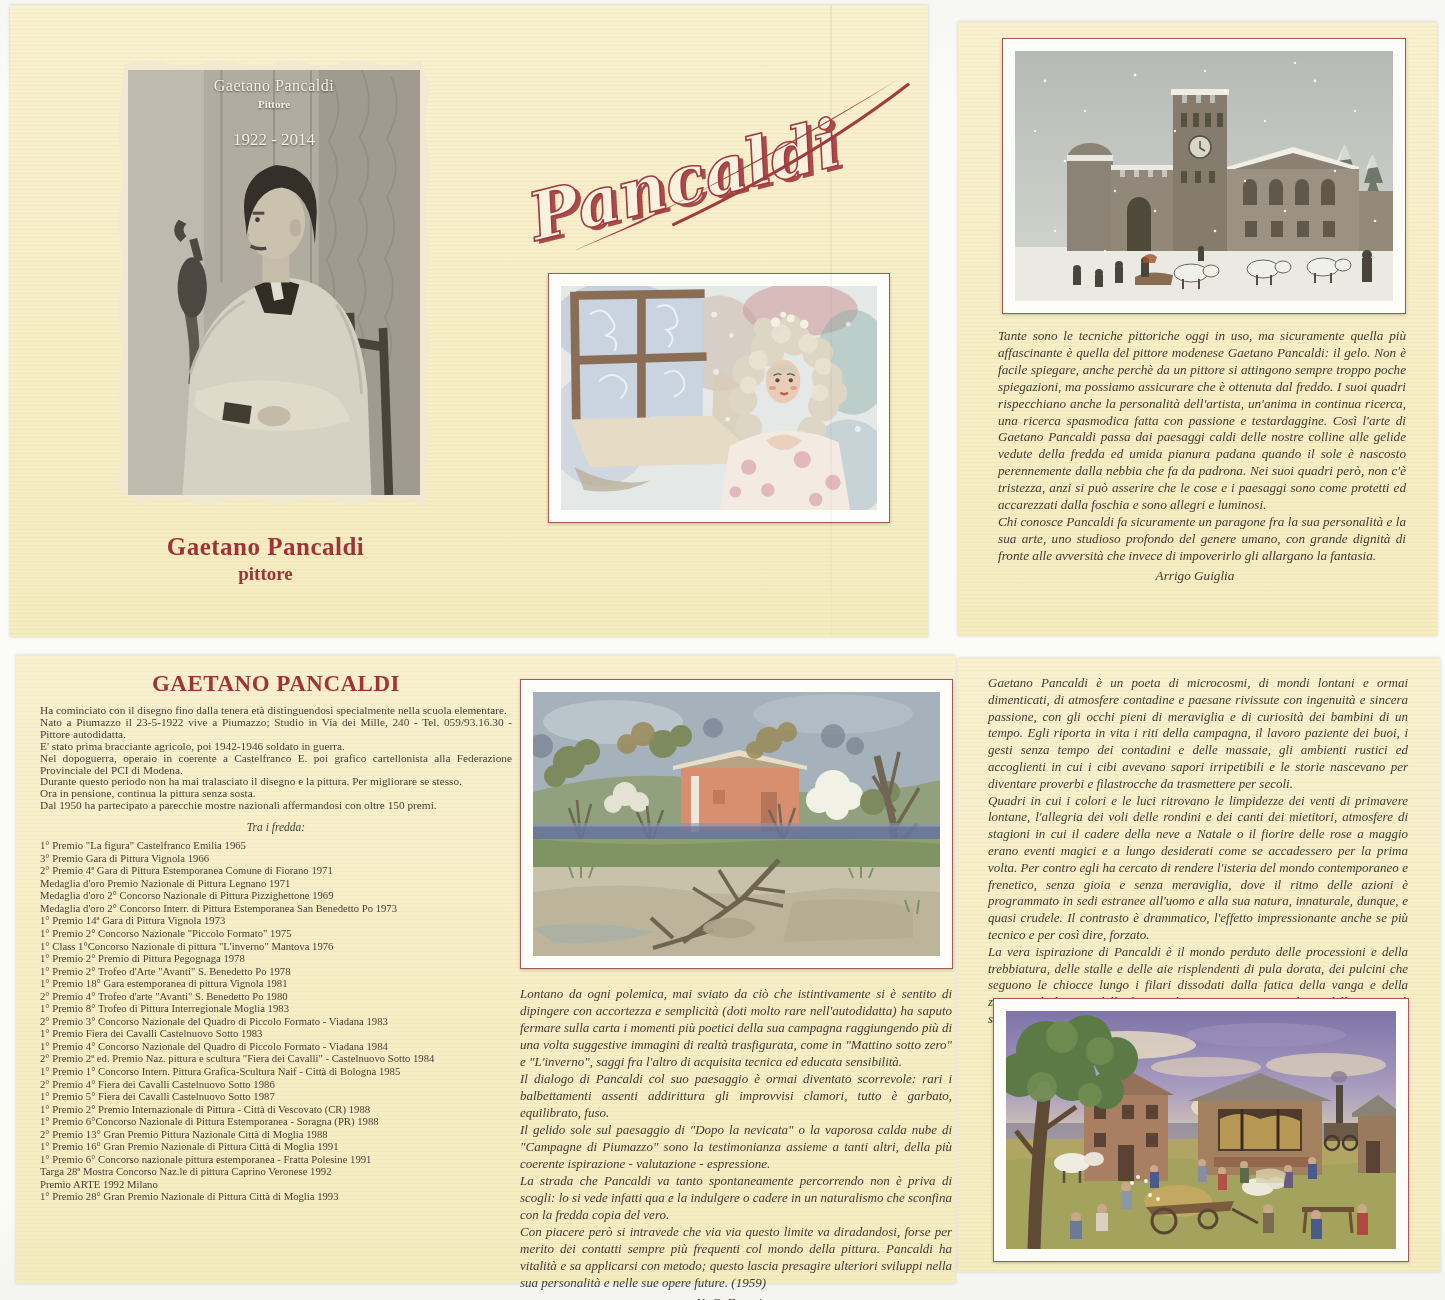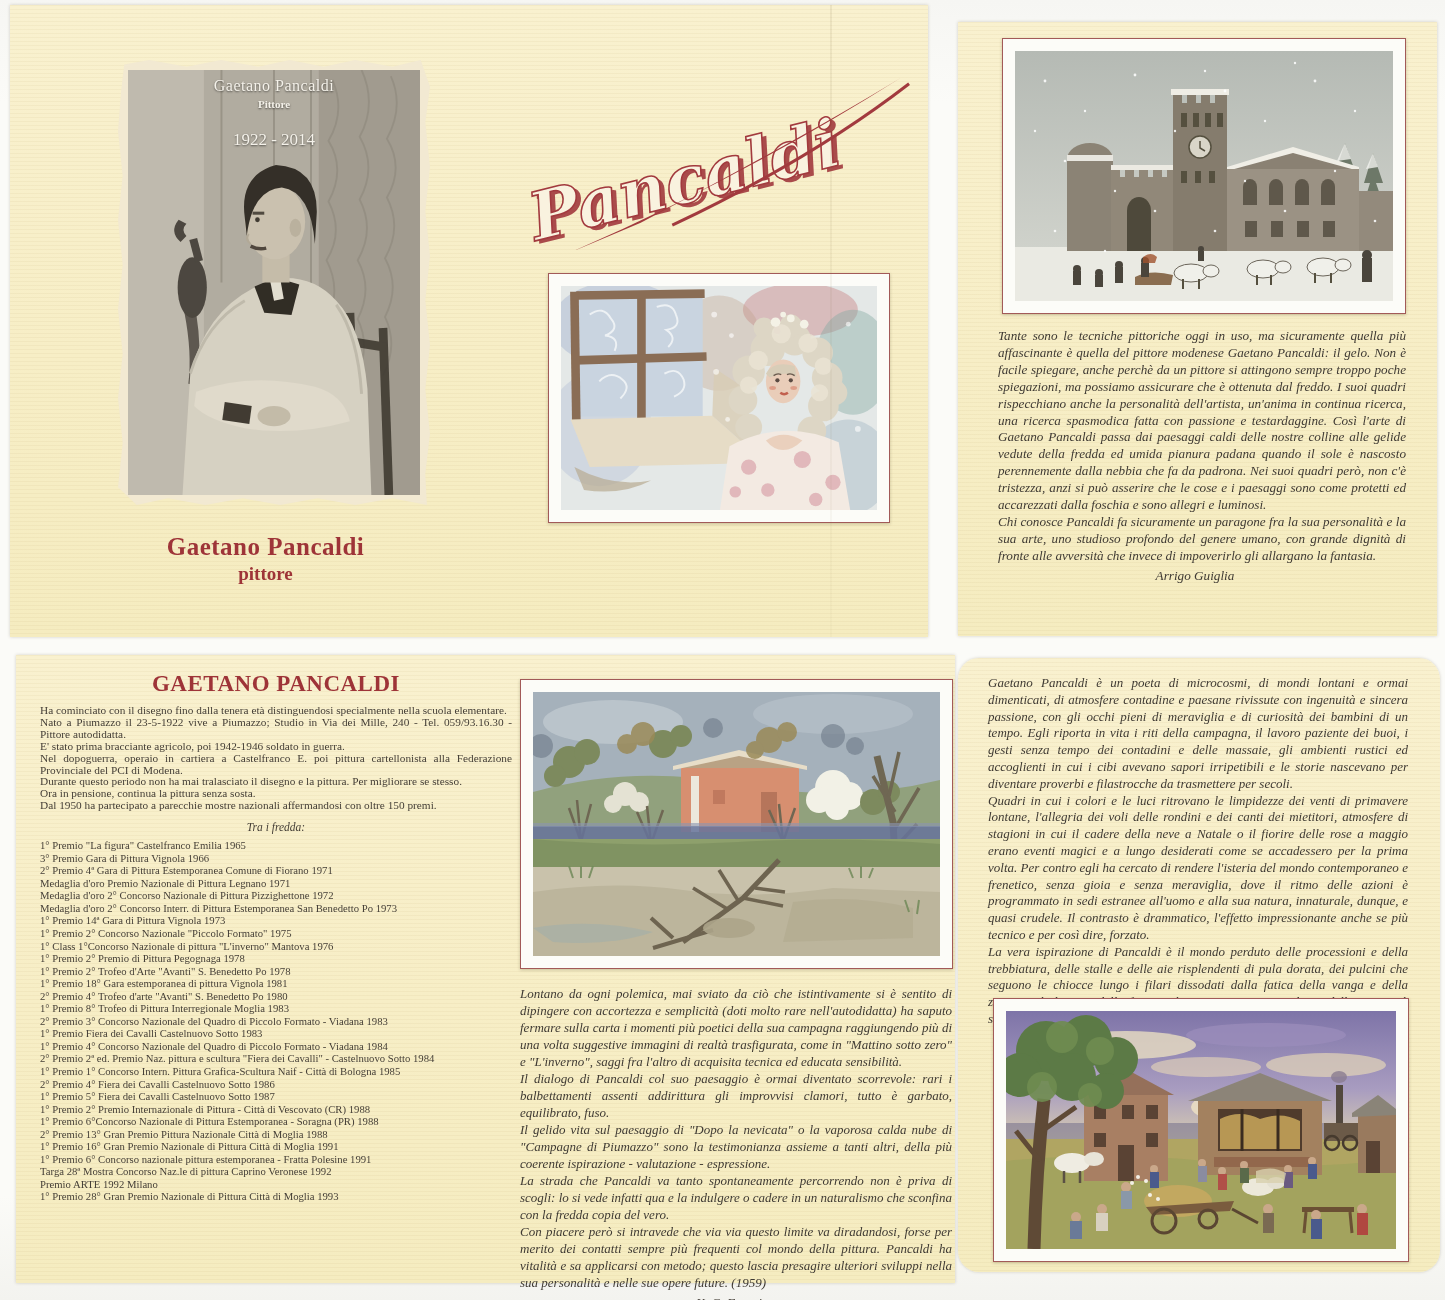--- a/index.html
+++ b/index.html
@@ -14,21 +14,21 @@
   .panel {
     position:absolute;
     background:
       repeating-linear-gradient(180deg, rgba(170,140,80,0.07) 0 1px, rgba(0,0,0,0) 1px 4px),
       linear-gradient(180deg,#f9f1cf 0%,#f7eec6 55%,#f5ecc0 100%);
     box-shadow:0 0 3px rgba(90,80,50,0.25);
   }
   .panel-tl { left:10px; top:5px; width:918px; height:632px; }
   .panel-tr { left:958px; top:22px; width:479px; height:614px; }
   .panel-bl { left:16px; top:655px; width:939px; height:628px; }
-  .panel-br { left:958px; top:658px; width:482px; height:614px;border-radius:21px; }
+  .panel-br { left:958px; top:658px; width:482px; height:614px; }
   .panel-tl::after { 
     content:""; position:absolute; left:820px; top:0; width:2px; height:100%;
     background:linear-gradient(180deg, rgba(120,100,60,0.10), rgba(120,100,60,0.03));
   }
 
   
   .photo-frame {
     position:absolute; left:108px; top:55px; width:312px; height:445px;
     background:#f2e9d2; padding:10px;
     clip-path:polygon(2% 1%,10% 0,22% 1.5%,33% 0,45% 1.5%,55% 0,66% 1.5%,76% 0,88% 1.5%,97% 0,100% 6%,98.5% 14%,100% 24%,98.5% 34%,100% 44%,98.5% 54%,100% 64%,98.5% 74%,100% 84%,98.5% 93%,99% 100%,88% 98.5%,76% 100%,64% 98.5%,52% 100%,40% 98.5%,28% 100%,16% 98.5%,6% 100%,0 96%,1.5% 86%,0 76%,1.5% 66%,0 56%,1.5% 46%,0 36%,1.5% 26%,0 16%,1% 7%);
@@ -380,32 +380,32 @@
 </div>
 
 <div class="panel panel-bl">
 
   <div class="bio-col">
     <div class="bio-title">GAETANO PANCALDI</div>
     <div class="bio-text">
         <p>Ha cominciato con il disegno fino dalla tenera età distinguendosi specialmente nella scuola elementare.</p>
         <p>Nato a Piumazzo il 23-5-1922 vive a Piumazzo; Studio in Via dei Mille, 240 - Tel. 059/93.16.30 - Pittore autodidatta.</p>
         <p>E' stato prima bracciante agricolo, poi 1942-1946 soldato in guerra.</p>
-        <p>Nel dopoguerra, operaio in cartiera a Castelfranco E. poi pittura cartellonista alla Federazione Provinciale del PCI di Modena.</p>
+        <p>Nel dopoguerra, operaio in coerente a Castelfranco E. poi grafico cartellonista alla Federazione Provinciale del PCI di Modena.</p>
         <p>Durante questo periodo non ha mai tralasciato il disegno e la pittura. Per migliorare se stesso.</p>
         <p>Ora in pensione, continua la pittura senza sosta.</p>
         <p>Dal 1950 ha partecipato a parecchie mostre nazionali affermandosi con oltre 150 premi.</p>
       </div>
     <div class="prizes-intro">Tra i fredda:</div>
     <div class="prize-list">
         <div>1° Premio "La figura" Castelfranco Emilia 1965</div>
         <div>3° Premio Gara di Pittura Vignola 1966</div>
         <div>2° Premio 4ª Gara di Pittura Estemporanea Comune di Fiorano 1971</div>
         <div>Medaglia d'oro Premio Nazionale di Pittura Legnano 1971</div>
-        <div>Medaglia d'oro 2° Concorso Nazionale di Pittura Pizzighettone 1972</div>
+        <div>Medaglia d'oro 2° Concorso Nazionale di Pittura Pizzighettone 1969</div>
         <div>Medaglia d'oro 2° Concorso Interr. di Pittura Estemporanea San Benedetto Po 1973</div>
         <div>1° Premio 14ª Gara di Pittura Vignola 1973</div>
         <div>1° Premio 2° Concorso Nazionale "Piccolo Formato" 1975</div>
         <div>1° Class 1°Concorso Nazionale di pittura "L'inverno" Mantova 1976</div>
         <div>1° Premio 2° Premio di Pittura Pegognaga 1978</div>
         <div>1° Premio 2° Trofeo d'Arte "Avanti" S. Benedetto Po 1978</div>
         <div>1° Premio 18° Gara estemporanea di pittura Vignola 1981</div>
         <div>2° Premio 4° Trofeo d'arte "Avanti" S. Benedetto Po 1980</div>
         <div>1° Premio 8° Trofeo di Pittura Interregionale Moglia 1983</div>
         <div>2° Premio 3° Concorso Nazionale del Quadro di Piccolo Formato - Viadana 1983</div>
@@ -501,21 +501,21 @@
         <path d="M320 186 l-4 -10 M328 186 l0 -12 M336 186 l4 -10"></path>
         <path d="M376 220 l-4 -12 M384 222 l2 -14"></path>
       </g>
     </svg>
   </div>
 
   <div class="quote quote-bc">
     <div>
         <p>Lontano da ogni polemica, mai sviato da ciò che istintivamente si è sentito di dipingere con accortezza e semplicità (doti molto rare nell'autodidatta) ha saputo fermare sulla carta i momenti più poetici della sua campagna raggiungendo più di una volta suggestive immagini di realtà trasfigurata, come in "Mattino sotto zero" e "L'inverno", saggi fra l'altro di acquisita tecnica ed educata sensibilità.</p>
         <p>Il dialogo di Pancaldi col suo paesaggio è ormai diventato scorrevole: rari i balbettamenti assenti addirittura gli improvvisi clamori, tutto è garbato, equilibrato, fuso.</p>
-        <p>Il gelido vita sul paesaggio di "Dopo la nevicata" o la vaporosa calda nube di "Campagne di Piumazzo" sono la testimonianza assieme a tanti altri, della più coerente ispirazione - valutazione - espressione.</p>
+        <p>Il gelido sole sul paesaggio di "Dopo la nevicata" o la vaporosa calda nube di "Campagne di Piumazzo" sono la testimonianza assieme a tanti altri, della più coerente ispirazione - valutazione - espressione.</p>
         <p>La strada che Pancaldi va tanto spontaneamente percorrendo non è priva di scogli: lo si vede infatti qua e la indulgere o cadere in un naturalismo che sconfina con la fredda copia del vero.</p>
         <p>Con piacere però si intravede che via via questo limite va diradandosi, forse per merito dei contatti sempre più frequenti col mondo della pittura. Pancaldi ha vitalità e sa applicarsi con metodo; questo lascia presagire ulteriori sviluppi nella sua personalità e nelle sue opere future. (1959)</p>
       </div>
     <div class="quote-sig">K. G. Fregni</div>
   </div>
 </div>
 
 <div class="panel panel-br">
 
   <div class="quote quote-br">

